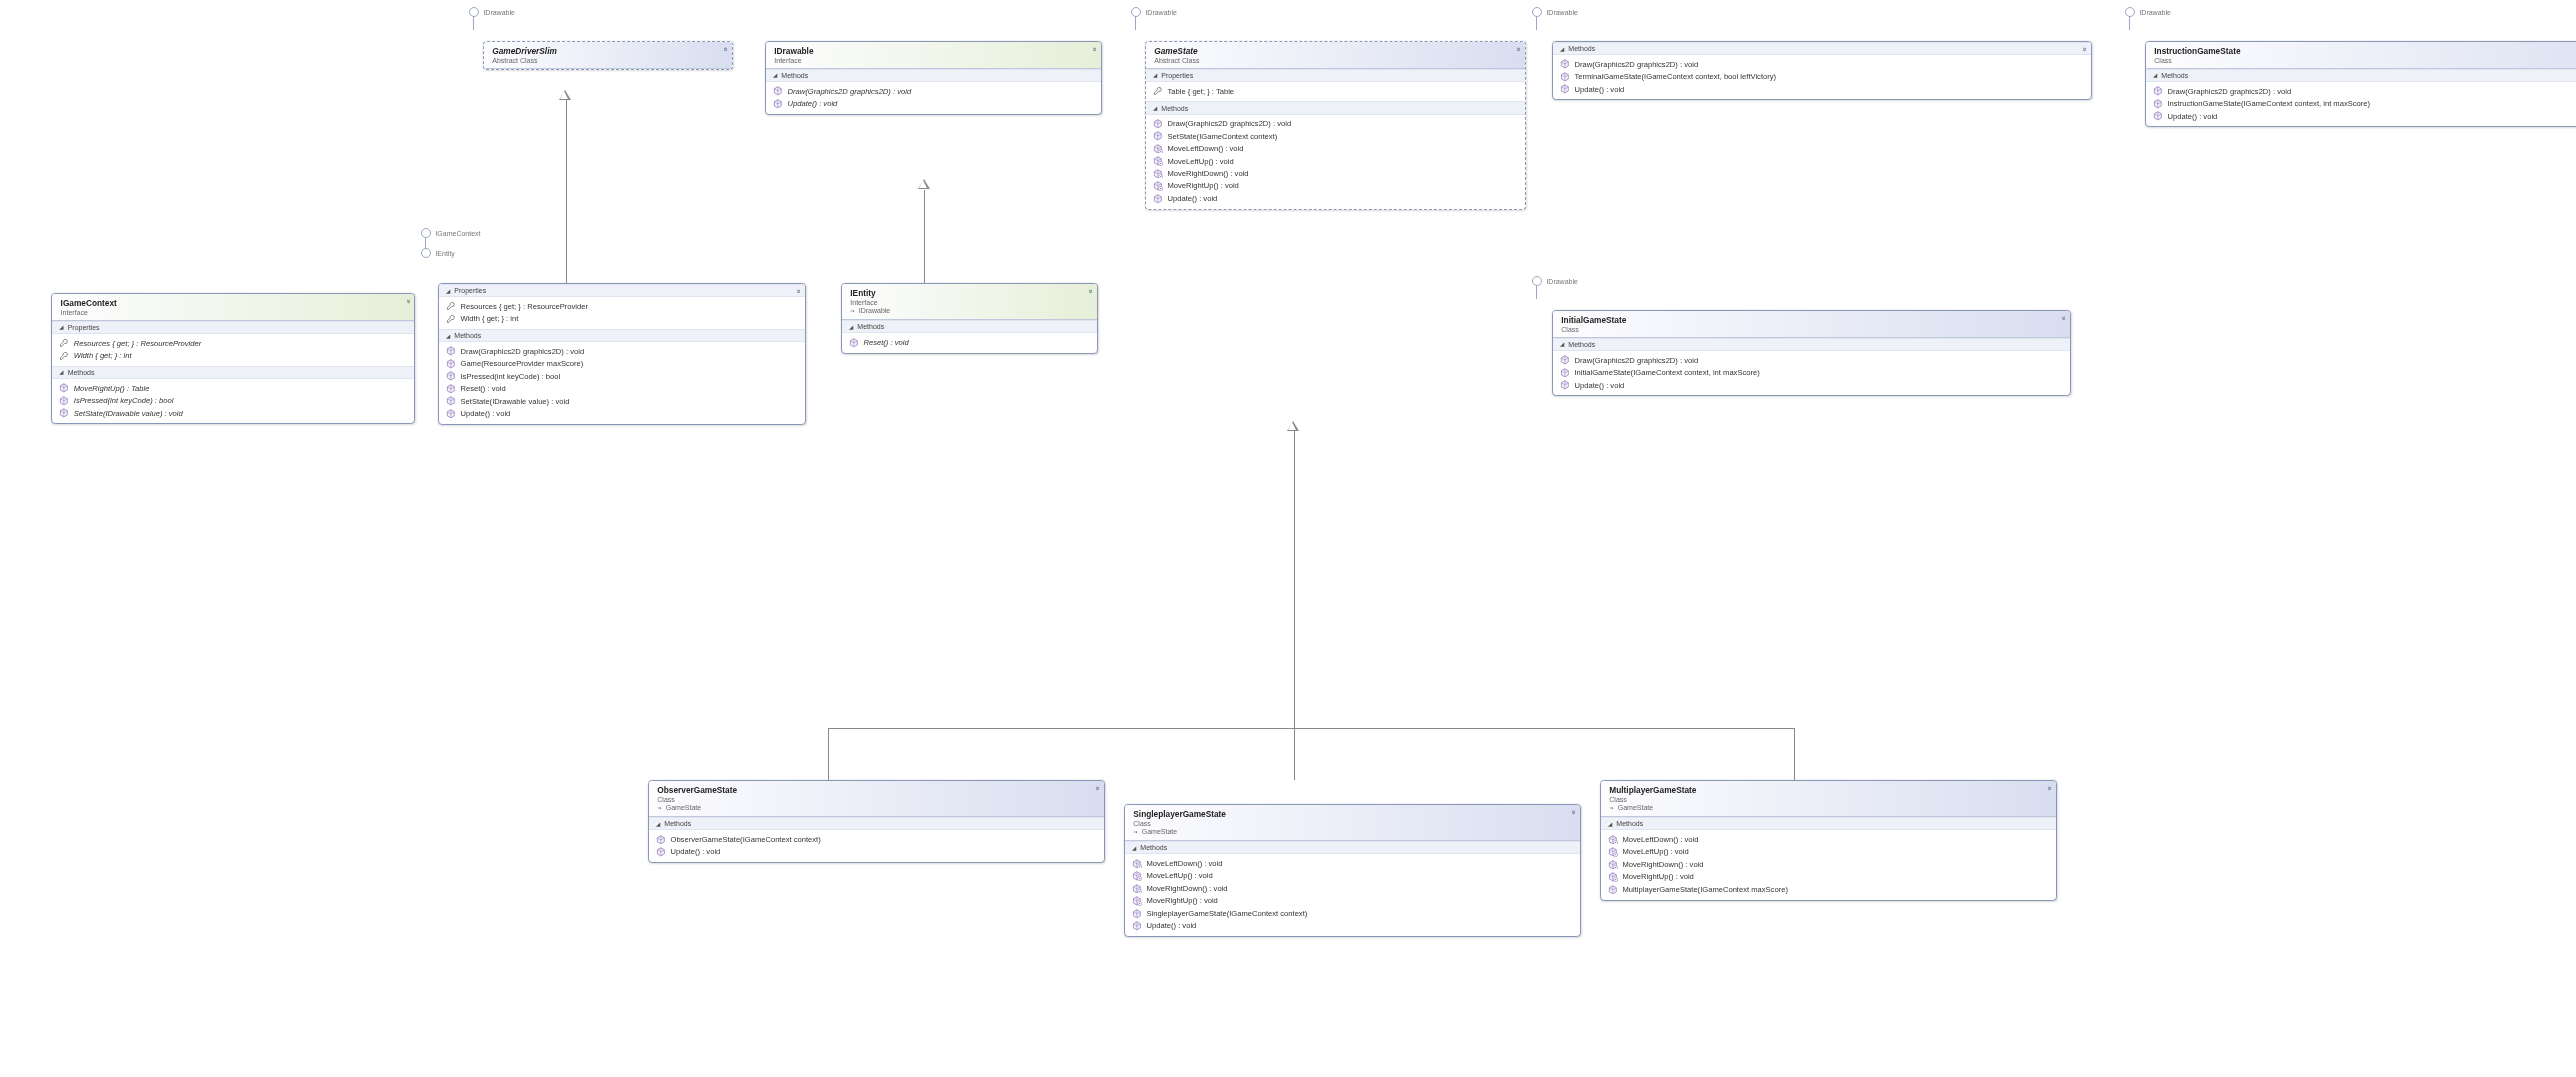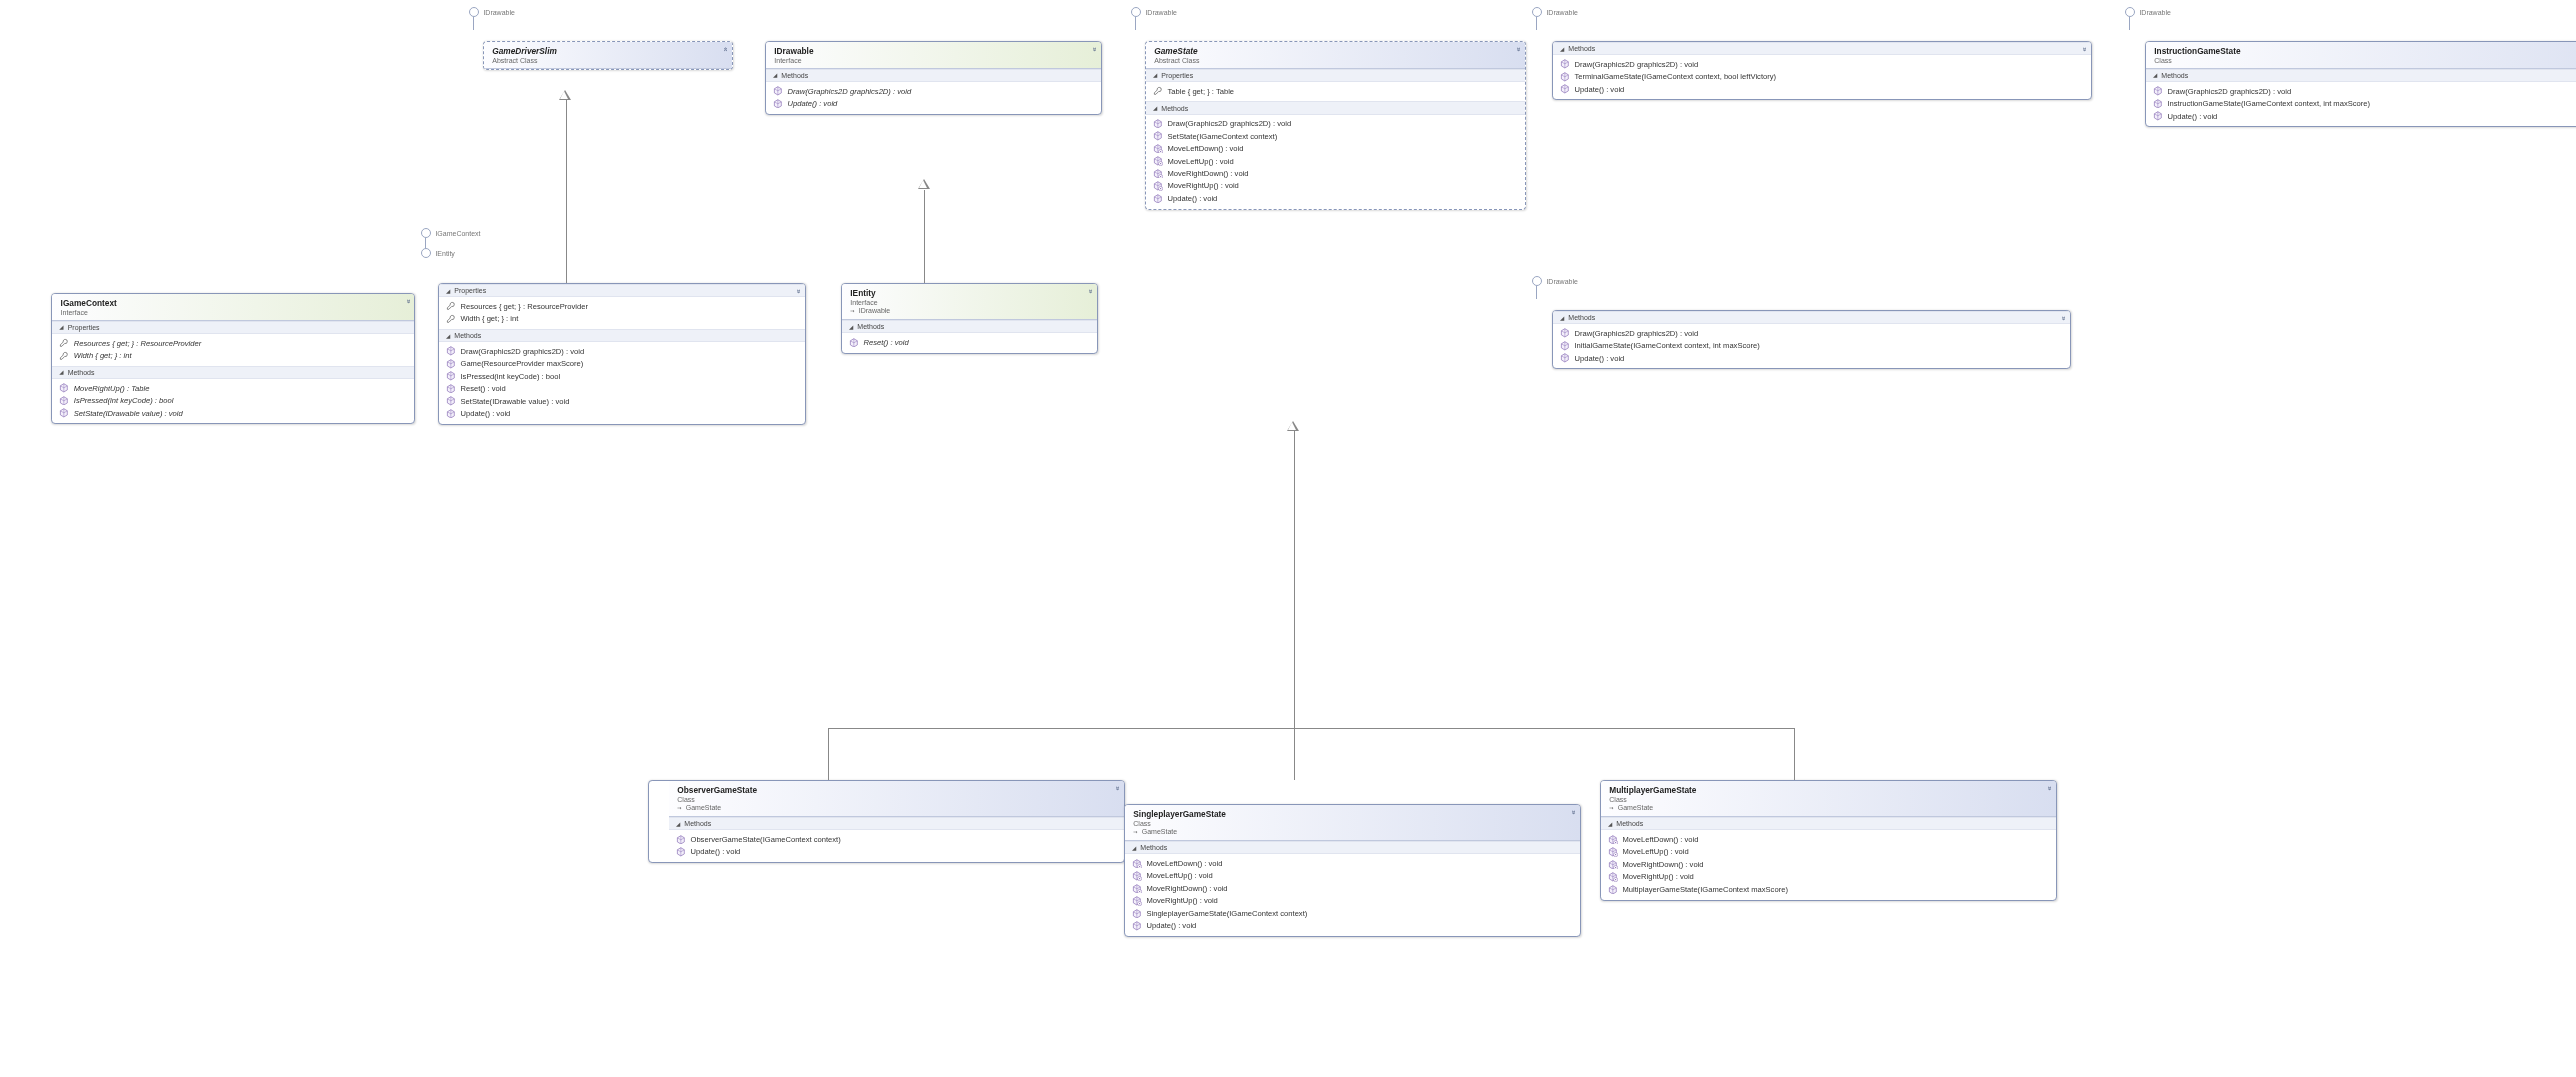--- a/index.html
+++ b/index.html
@@ -508,20 +508,24 @@
             <svg width="9.7" height="9.7" viewBox="0 0 14 14">
               <path d="M7 1 12 4v6L7 13 2 10V4z" fill="#f4f0fb" stroke="#8a6fb5" stroke-width="1"></path>
               <path d="M7 1v12M2 4l5 3 5-3" stroke="#8a6fb5" stroke-width="0.7" fill="none"></path>
             </svg>
           </span>
           <span class="txt">Update() : void</span>
         </div>
       </div>
     </div>
     <div class="class-box" style="left: 1511px; top: 310px; width: 517px;">
+      <div class="header">
+        <div class="title">InitialGameState</div>
+        <div class="subtitle">Class</div>
+      </div>
       <div class="chevrons" style="transform: rotate(-90deg);">«</div>
       <div class="section-h">Methods</div>
       <div class="members">
         <div class="member">
           <span class="icon">
             <svg width="9.7" height="9.7" viewBox="0 0 14 14">
               <path d="M7 1 12 4v6L7 13 2 10V4z" fill="#f4f0fb" stroke="#8a6fb5" stroke-width="1"></path>
               <path d="M7 1v12M2 4l5 3 5-3" stroke="#8a6fb5" stroke-width="0.7" fill="none"></path>
             </svg>
           </span>
@@ -540,21 +544,21 @@
           <span class="icon">
             <svg width="9.7" height="9.7" viewBox="0 0 14 14">
               <path d="M7 1 12 4v6L7 13 2 10V4z" fill="#f4f0fb" stroke="#8a6fb5" stroke-width="1"></path>
               <path d="M7 1v12M2 4l5 3 5-3" stroke="#8a6fb5" stroke-width="0.7" fill="none"></path>
             </svg>
           </span>
           <span class="txt">Update() : void</span>
         </div>
       </div>
     </div>
-    <div class="class-box" style="left: 607px; top: 780px; width: 455px; padding-left: 20px;">
+    <div class="class-box" style="left: 607px; top: 780px; width: 455px;">
       <div class="header">
         <div class="title">ObserverGameState</div>
         <div class="subtitle">Class</div>
         <div class="base-link">GameState</div>
       </div>
       <div class="chevrons" style="transform: rotate(-90deg);">«</div>
       <div class="section-h">Methods</div>
       <div class="members">
         <div class="member">
           <span class="icon">

